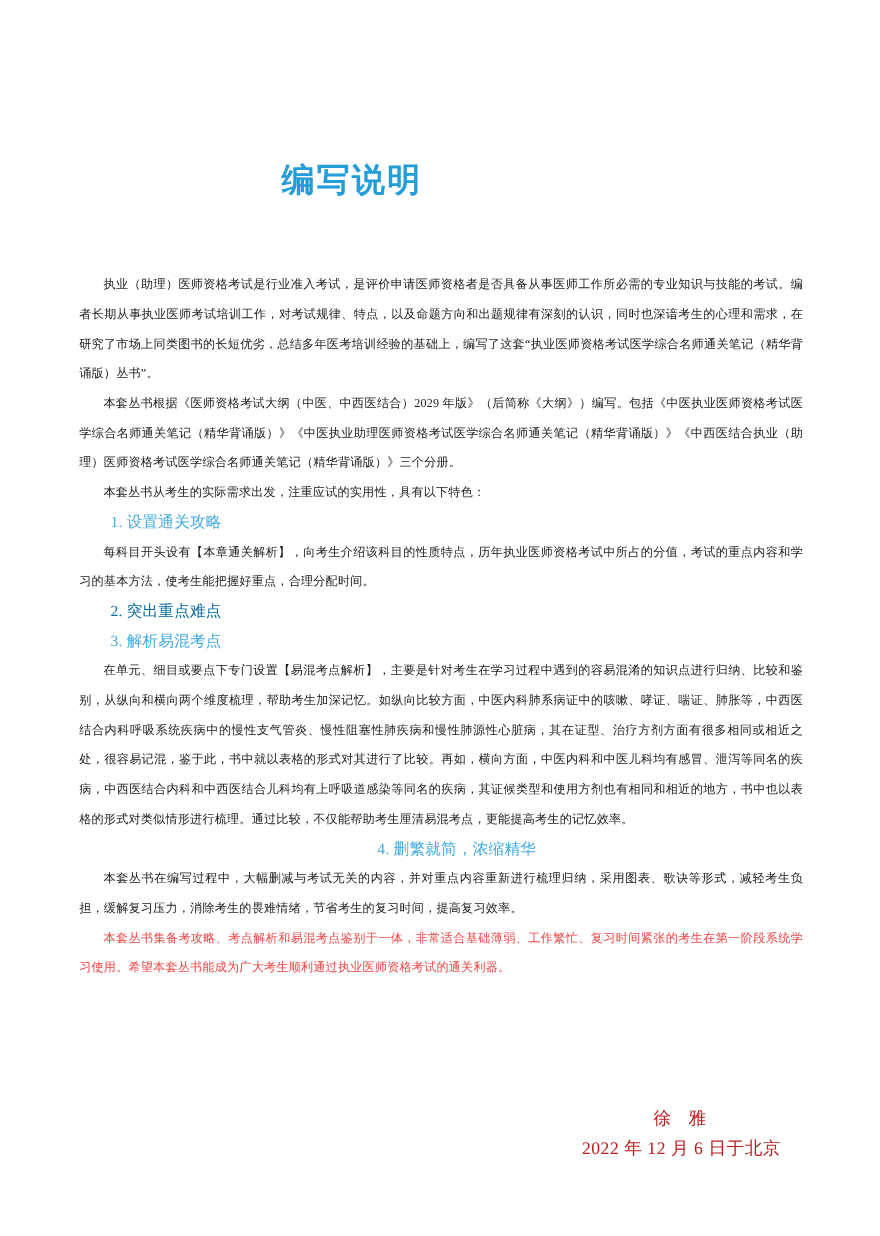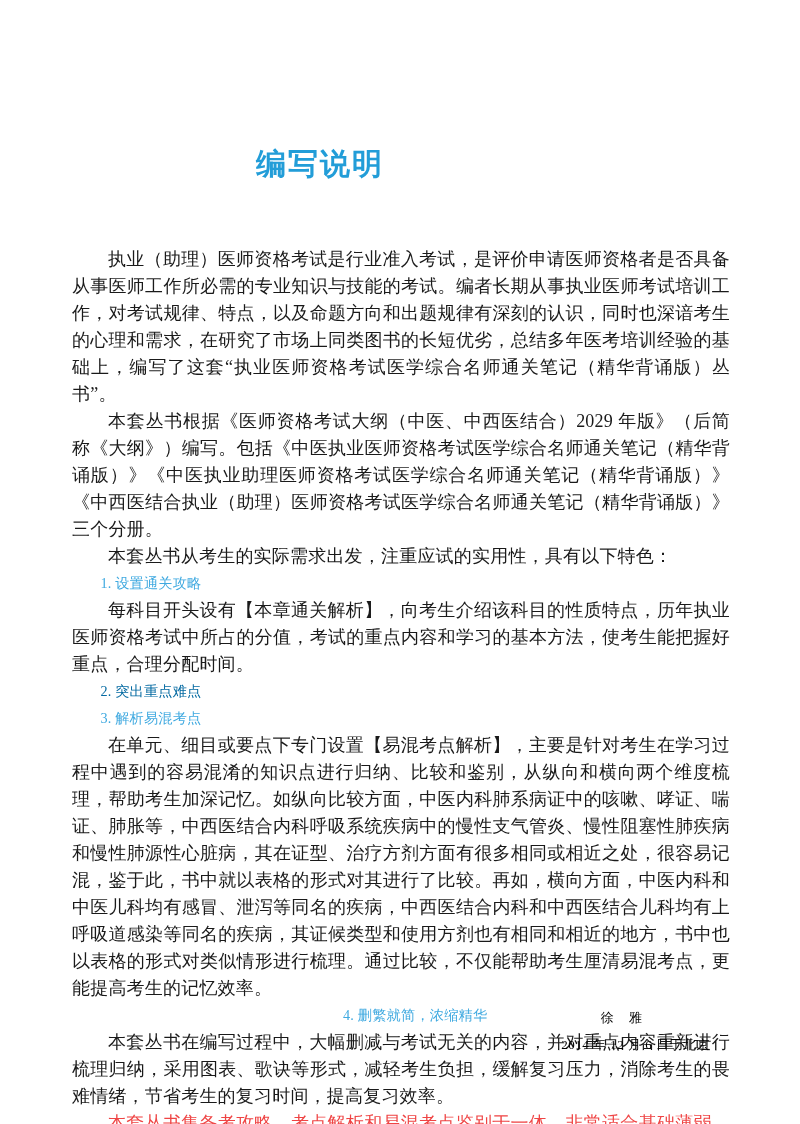--- a/index.html
+++ b/index.html
@@ -29,21 +29,21 @@
     color: #229DD8;
   }
   .body-area {
     position: absolute;
     top: 246px;
     left: 72px;
     width: 658px;
   }
   p.para {
     margin: 0;
-    font-size: 18px;
+    font-size: 11px;
     line-height: 27px;
     color: #1a1a1a;
     text-align: justify;
     text-justify: inter-ideograph;
     text-indent: 2em;
     letter-spacing: 0.2px;
   }
   h2.section-heading {
     margin: 0;
     font-size: 14.2px;
@@ -51,23 +51,23 @@
     font-weight: normal;
     color: #3FA9E0;
     text-indent: 2em;
     letter-spacing: 0.2px;
   }
   .signature-block {
     position: absolute;
     left: 72px;
     top: 1004px;
     width: 658px;
-    font-size: 13px;
+    font-size: 16px;
     line-height: 27px;
-    color: #000000;
+    color: #b91c1c;
   }
   .sig-name {
     text-align: right;
     padding-right: 82px;
     letter-spacing: 6px;
   }
   .sig-date {
     text-align: right;
     padding-right: 20px;
     letter-spacing: 0.5px;
@@ -89,16 +89,16 @@
       <h2 class="section-heading" style="color: #0369a1;">2. 突出重点难点</h2>
       <h2 class="section-heading" style="color: rgb(63, 169, 224);">3. 解析易混考点</h2>
       <p class="para" style="color: rgb(26, 26, 26);">在单元、细目或要点下专门设置【易混考点解析】，主要是针对考生在学习过程中遇到的容易混淆的知识点进行归纳、比较和鉴别，从纵向和横向两个维度梳理，帮助考生加深记忆。如纵向比较方面，中医内科肺系病证中的咳嗽、哮证、喘证、肺胀等，中西医结合内科呼吸系统疾病中的慢性支气管炎、慢性阻塞性肺疾病和慢性肺源性心脏病，其在证型、治疗方剂方面有很多相同或相近之处，很容易记混，鉴于此，书中就以表格的形式对其进行了比较。再如，横向方面，中医内科和中医儿科均有感冒、泄泻等同名的疾病，中西医结合内科和中西医结合儿科均有上呼吸道感染等同名的疾病，其证候类型和使用方剂也有相同和相近的地方，书中也以表格的形式对类似情形进行梳理。通过比较，不仅能帮助考生厘清易混考点，更能提高考生的记忆效率。</p>
       <h2 class="section-heading" style="color: rgb(63, 169, 224); text-align: center;">4. 删繁就简，浓缩精华</h2>
       <p class="para" style="color: rgb(26, 26, 26);">本套丛书在编写过程中，大幅删减与考试无关的内容，并对重点内容重新进行梳理归纳，采用图表、歌诀等形式，减轻考生负担，缓解复习压力，消除考生的畏难情绪，节省考生的复习时间，提高复习效率。</p>
       <p class="para" style="color: #ef4444;">本套丛书集备考攻略、考点解析和易混考点鉴别于一体，非常适合基础薄弱、工作繁忙、复习时间紧张的考生在第一阶段系统学习使用。希望本套丛书能成为广大考生顺利通过执业医师资格考试的通关利器。</p>
     </div>
 
   <div class="signature-block">
     <div class="sig-name">徐 雅</div>
-    <div class="sig-date">2014 年 12 月 6 日于北京</div>
+    <div class="sig-date">2022 年 12 月 6 日于北京</div>
   </div>
 
 </div>
 
 </body></html>

